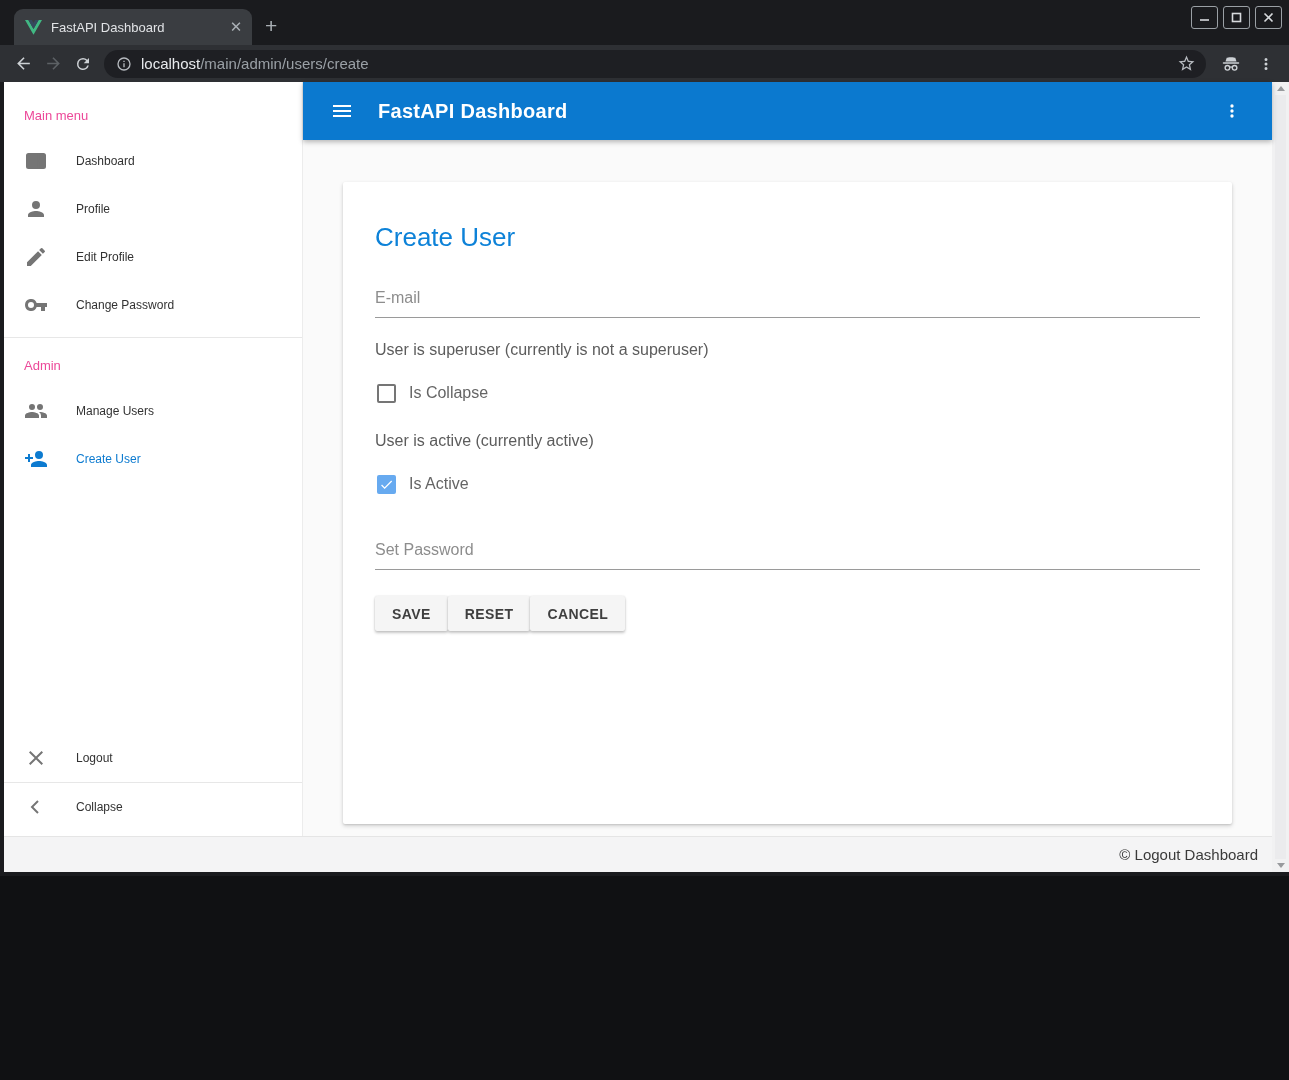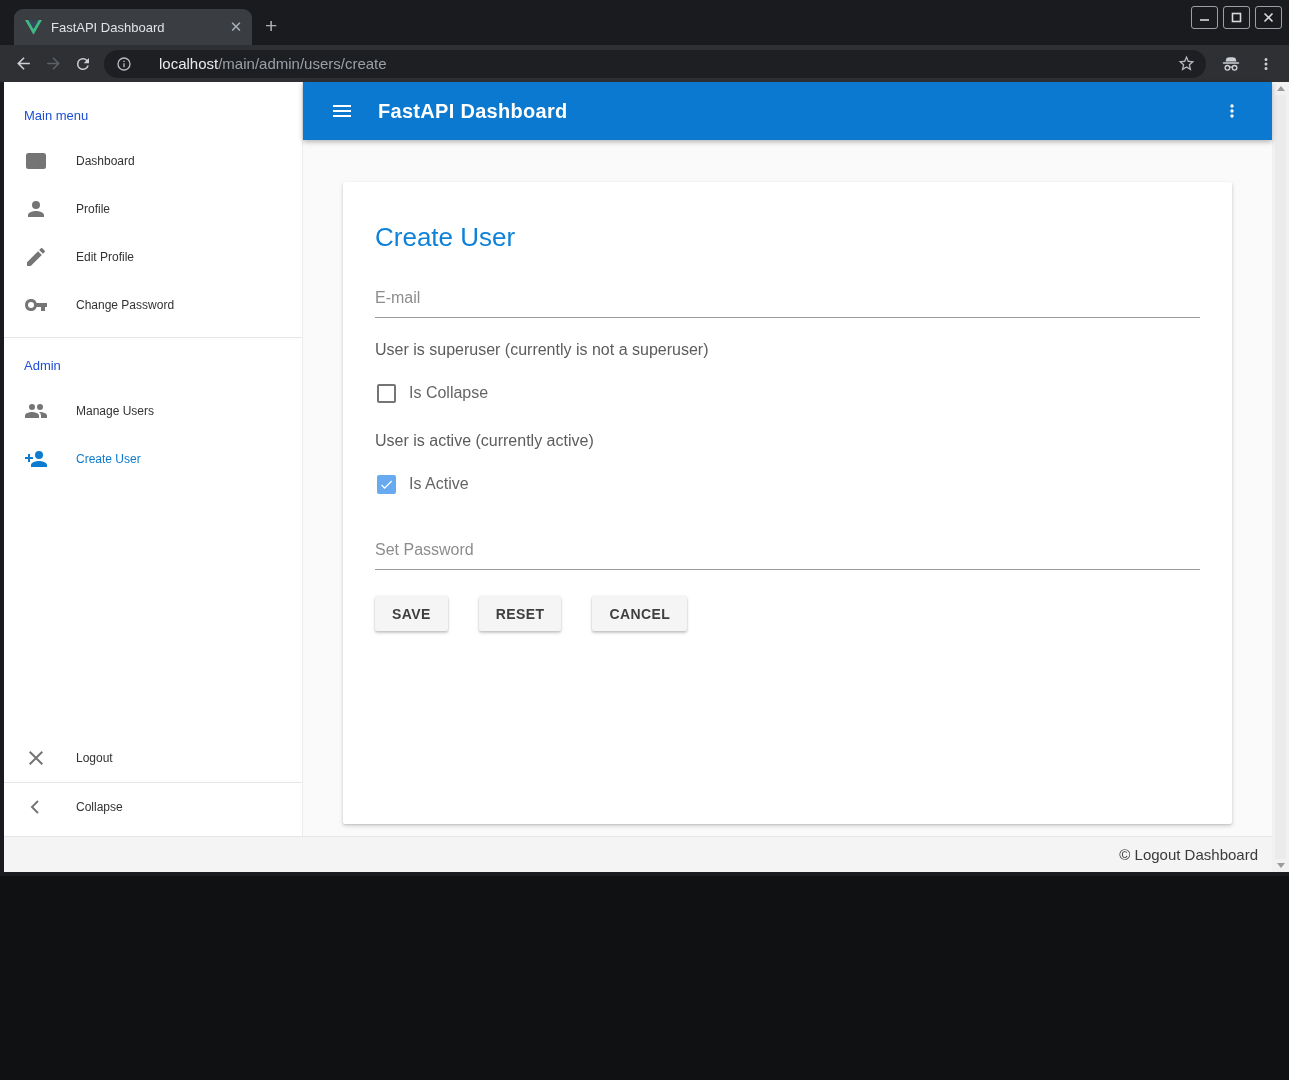--- a/index.html
+++ b/index.html
@@ -17,38 +17,38 @@
   .newtab { color:#aab0b5; font-size:21px; font-weight:400; margin:0 0 9px 13px; line-height:20px; }
   .win-controls { position:absolute; right:7px; top:6px; display:flex; gap:5px; }
   .win-btn { width:27px; height:23px; border:1px solid #9aa0a5; border-radius:3px; display:flex; align-items:center; justify-content:center; background:transparent; }
   .win-btn svg { stroke:#d7dadd; }
 
   
   .toolbar { height:37px; flex:0 0 37px; background:#2e3034; display:flex; align-items:center; padding:0 9px 0 8px; }
   .nav-btn { width:30px; height:30px; display:flex; align-items:center; justify-content:center; border-radius:50%; flex:0 0 30px; }
   .nav-btn svg { fill:#cdd1d5; }
   .nav-btn.disabled svg { fill:#5d6165; }
-  .url-pill { flex:1; height:28px; background:#1e1f23; border-radius:14px; display:flex; align-items:center; padding:0 8px 0 12px; gap:27px; margin:0 10px 0 6px; min-width:0; }
+  .url-pill { flex:1; height:28px; background:#1e1f23; border-radius:14px; display:flex; align-items:center; padding:0 8px 0 12px; gap:9px; margin:0 10px 0 6px; min-width:0; }
   .url-pill svg.info { fill:#b6babf; }
   .url-text { font-size:15px; color:#e8eaed; white-space:nowrap; overflow:hidden; flex:1; }
   .url-text .path { color:#9aa0a6; }
   .star-btn { width:24px; height:24px; display:flex; align-items:center; justify-content:center; }
   .star-btn svg { fill:#b6babf; }
   .incog { width:30px; height:30px; display:flex; align-items:center; justify-content:center; margin-right:6px; }
   .kebab-btn { width:28px; height:28px; display:flex; align-items:center; justify-content:center; }
   .kebab-btn svg { fill:#cdd1d5; }
 
   
   .chrome-body { flex:1; display:flex; min-height:0; padding:0 0 4px 4px; }
   .page-col { flex:1; display:flex; flex-direction:column; min-width:0; background:#fff; }
   .page-row { flex:1; display:flex; min-height:0; }
 
   
   .sidebar { width:299px; flex:0 0 299px; background:#ffffff; border-right:1px solid #ececec; display:flex; flex-direction:column; }
-  .subheader { font-size:13px; color:#1d4ed8; padding:26px 0 14px 20px; }
+  .subheader { font-size:13px; color:#ec4899; padding:26px 0 14px 20px; }
   .subheader.admin { padding-top:12px; }
   .nav-item { height:48px; flex:0 0 48px; display:flex; align-items:center; padding-left:20px; gap:28px; font-size:12px; color:#323232; cursor:default; }
   .nav-item svg { fill:#757575; flex:0 0 24px; }
   .nav-item.active { color:#0d7bd0; }
   .nav-item.active svg { fill:#0d7bd0; }
   .sb-divider { height:1px; background:#e7e7e7; margin:8px 0; flex:0 0 1px; }
   .sb-spacer { flex:1; }
   .sidebar-bottom { flex:0 0 auto; padding-bottom:5px; display:flex; flex-direction:column; }
   .sidebar-bottom .sb-divider { margin:0; }
 
@@ -66,21 +66,21 @@
   .card { margin:42px 40px; height:642px; background:#ffffff; border-radius:2px; padding:0 32px; box-shadow:0 2px 4px rgba(0,0,0,0.16), 0 1px 2px rgba(0,0,0,0.10); }
   .card-title { padding-top:40px; font-size:26px; font-weight:400; color:#0d82d8; line-height:30px; }
   .tfield { display:block; width:100%; border:none; border-bottom:1px solid #9a9a9a; background:transparent; outline:none; font-family:inherit; font-size:16px; color:#3a3a3a; padding:0 0 10px 0; line-height:19px; border-radius:0; }
   .tfield::placeholder { color:#8d8d8d; opacity:1; }
   .mt58 { margin-top:58px; } .mt36 { margin-top:36px; } .mt44 { margin-top:44px; }
   .hint { font-size:16px; color:#5c5c5c; line-height:19px; }
   .hint.h1 { margin-top:22px; } .hint.h2 { margin-top:26px; }
   .cb-row { margin-top:22px; display:flex; align-items:center; gap:13px; font-size:16px; color:#656565; height:24px; }
   .cb { width:19px; height:19px; border:2px solid #757575; border-radius:2px; margin-left:2px; background:#fff; display:flex; align-items:center; justify-content:center; }
   .cb.checked { border:none; background:#67aaf0; }
-  .btn-row { margin-top:26px; display:flex; gap:31px; }
+  .btn-row { margin-top:26px; display:flex; gap:0; }
   .btn { height:35px; padding:0 17px; background:#f5f5f5; border:none; border-radius:2px; font-family:inherit; font-size:14px; font-weight:700; color:#3f3f3f; letter-spacing:0.4px; box-shadow:0 2px 3px rgba(0,0,0,0.22), 0 0 2px rgba(0,0,0,0.12); }
 
   
   .page-footer { height:36px; flex:0 0 36px; background:#f4f4f5; border-top:1px solid #e5e5e5; display:flex; align-items:center; justify-content:flex-end; padding-right:14px; font-size:15px; color:#3a3a3a; }
 
   
   .scrollbar { width:17px; flex:0 0 17px; background:#f1f1f2; display:flex; flex-direction:column; align-items:center; padding:4px 0; }
   .sb-arrow-up { width:0; height:0; border-left:4px solid transparent; border-right:4px solid transparent; border-bottom:5px solid #989a9d; }
   .sb-arrow-down { width:0; height:0; border-left:4px solid transparent; border-right:4px solid transparent; border-top:5px solid #989a9d; }
   .sb-track { flex:1; width:11px; background:#ebebed; margin:4px 0; }

